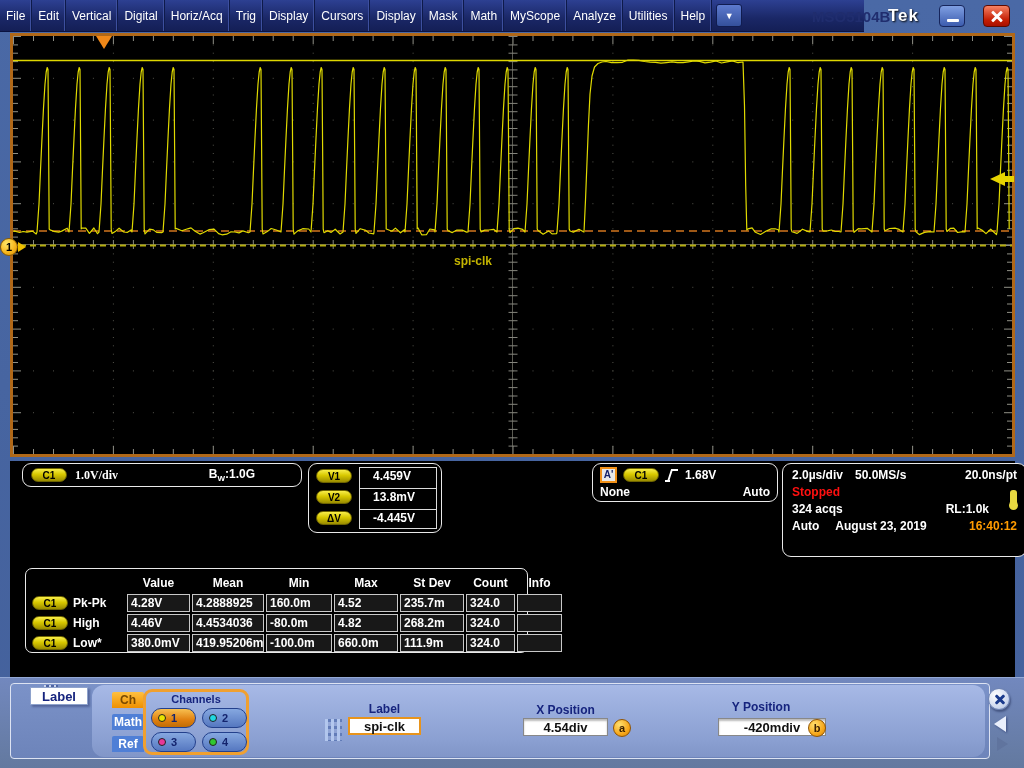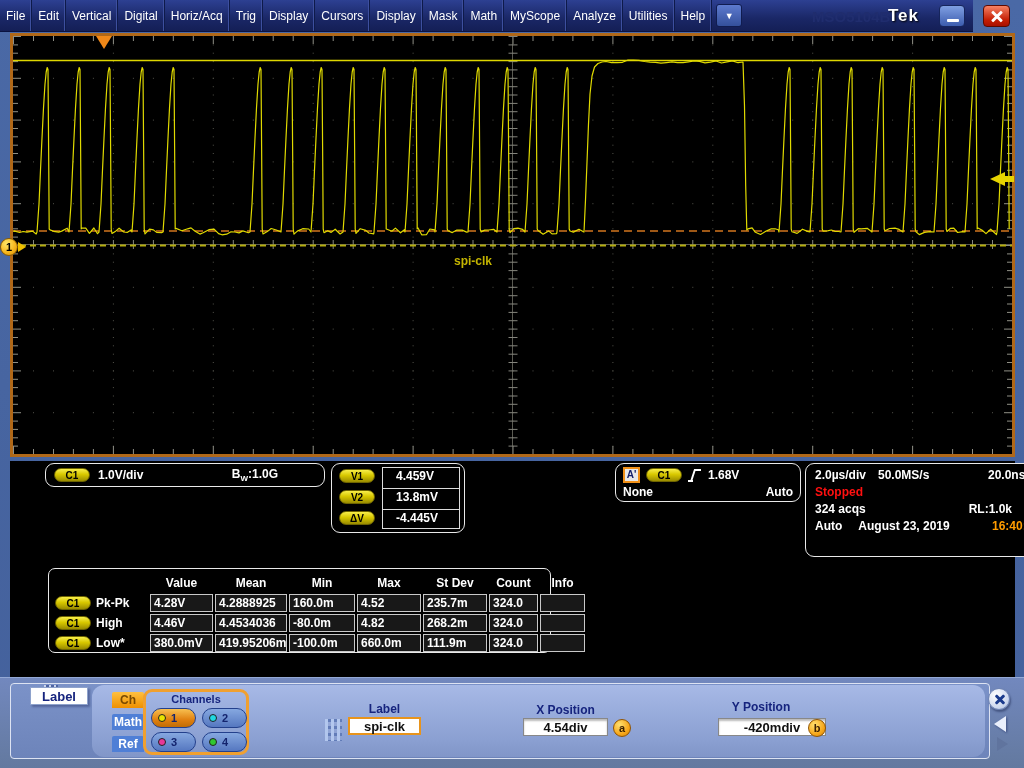--- a/index.html
+++ b/index.html
@@ -1,21 +1,21 @@
 <!DOCTYPE html>
 <html><head>
 <meta charset="utf-8">
 <style>
   * { margin:0; padding:0; box-sizing:border-box; }
   html,body { width:1024px; height:768px; overflow:hidden; }
   body { font-family:"Liberation Sans", sans-serif; background:#46659f; position:relative; }
   .app { position:absolute; inset:0; width:1024px; height:768px; background:linear-gradient(#4a69a6,#44619c); }
 
   
-  .menubar { position:absolute; left:0; top:0; width:973px; height:32px;
+  .menubar { position:absolute; left:0; top:0; width:864px; height:32px;
     background:linear-gradient(#2d4092,#1a2766 60%,#141f56); border-bottom:1px solid #0a1240;
     display:flex; align-items:stretch; color:#fff; font-size:12px; }
   .menu-item { display:flex; align-items:center; padding:0 6px; border-right:1px solid #0e1a4a;
     box-shadow:inset -1px 0 0 #3d4f9e; cursor:default; white-space:nowrap; }
   .menu-drop-btn { margin:4px 0 4px 4px; width:26px; border-radius:3px; border:1px solid #101c50;
     background:linear-gradient(#5d7ace,#34509c); color:#fff; font-size:9px;
     display:flex; align-items:center; justify-content:center; }
   .model-label { position:absolute; left:812px; top:8px; font-weight:bold; font-size:15px; color:#202d6e; }
   .tek-logo { position:absolute; left:888px; top:6px; font-weight:bold; font-size:17px; color:#fff;
     text-shadow:1px 1px 2px #000; letter-spacing:1px; }
@@ -38,26 +38,26 @@
   .wave-label { position:absolute; left:441px; top:218px; color:#c3b400; font-size:12px; font-weight:bold; }
   .ch-marker { position:absolute; left:0px; top:238px; width:18px; height:18px; border-radius:50%;
     background:radial-gradient(circle at 35% 30%,#ffe868,#f7b820 55%,#d88900); border:1px solid #8a5a00;
     color:#000; font-weight:bold; font-size:11px; display:flex; align-items:center; justify-content:center; z-index:5; }
   .ch-marker-arrow { position:absolute; left:18px; top:242px; width:0; height:0; z-index:5;
     border-top:5px solid transparent; border-bottom:5px solid transparent; border-left:8px solid #f0c000; }
 
   
   .black-panel { position:absolute; left:10px; top:461px; width:1005px; height:216px; background:#000;
     color:#fff; font-weight:bold; font-size:12px; }
-  .rbox { position:absolute; border:1.5px solid #e9e9e9; border-radius:9px; background:#000;margin-left:23px; }
+  .rbox { position:absolute; border:1.5px solid #e9e9e9; border-radius:9px; background:#000; }
   .badge { display:inline-block; min-width:36px; height:14px; border-radius:8px; text-align:center;
     background:linear-gradient(#f8ee4a,#d8c800 45%,#9a8c00); border:1px solid #6e6400;
     color:#000; font-size:10px; font-weight:bold; line-height:13px; padding:0 3px; }
   .ch1-box { left:12px; top:2px; width:280px; height:24px; display:flex; align-items:center; padding:0 8px; }
-  .ch1-box .scale { margin-left:8px; }
+  .ch1-box .scale { margin-left:8px;font-family:Liberation Serif, serif; }
   .bwtxt { margin-left:auto; margin-right:38px; }
   .bwtxt sub { font-size:8px; }
   .cursor-box { left:298px; top:2px; width:134px; height:70px; }
   .cur-row { position:absolute; left:7px; display:flex; align-items:center; }
   .cur-inner { position:absolute; left:50px; top:3px; width:78px; height:62px; border:1px solid #dcdcdc; }
   .cur-val { position:absolute; left:52px; width:70px; padding-left:12px; }
   .cur-div { position:absolute; left:50px; width:78px; height:1px; background:#dcdcdc; }
   .trig-box { left:582px; top:2px; width:186px; height:39px; padding:3px 7px; }
   .trig-row1 { display:flex; align-items:center; gap:6px; }
   .a-badge { display:inline-block; width:17px; height:16px; background:#e8e8e8; color:#14206a;

